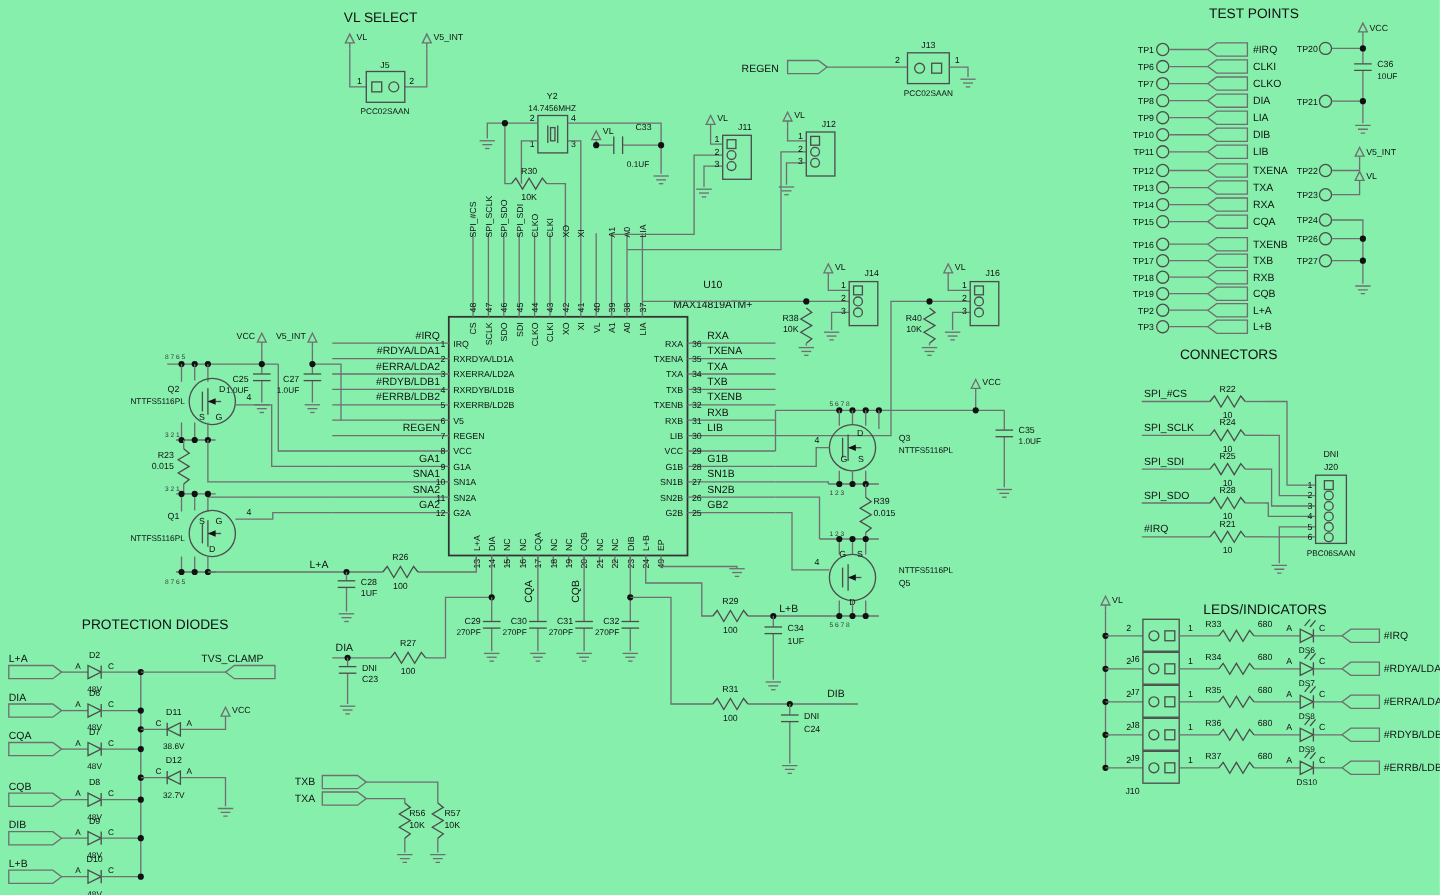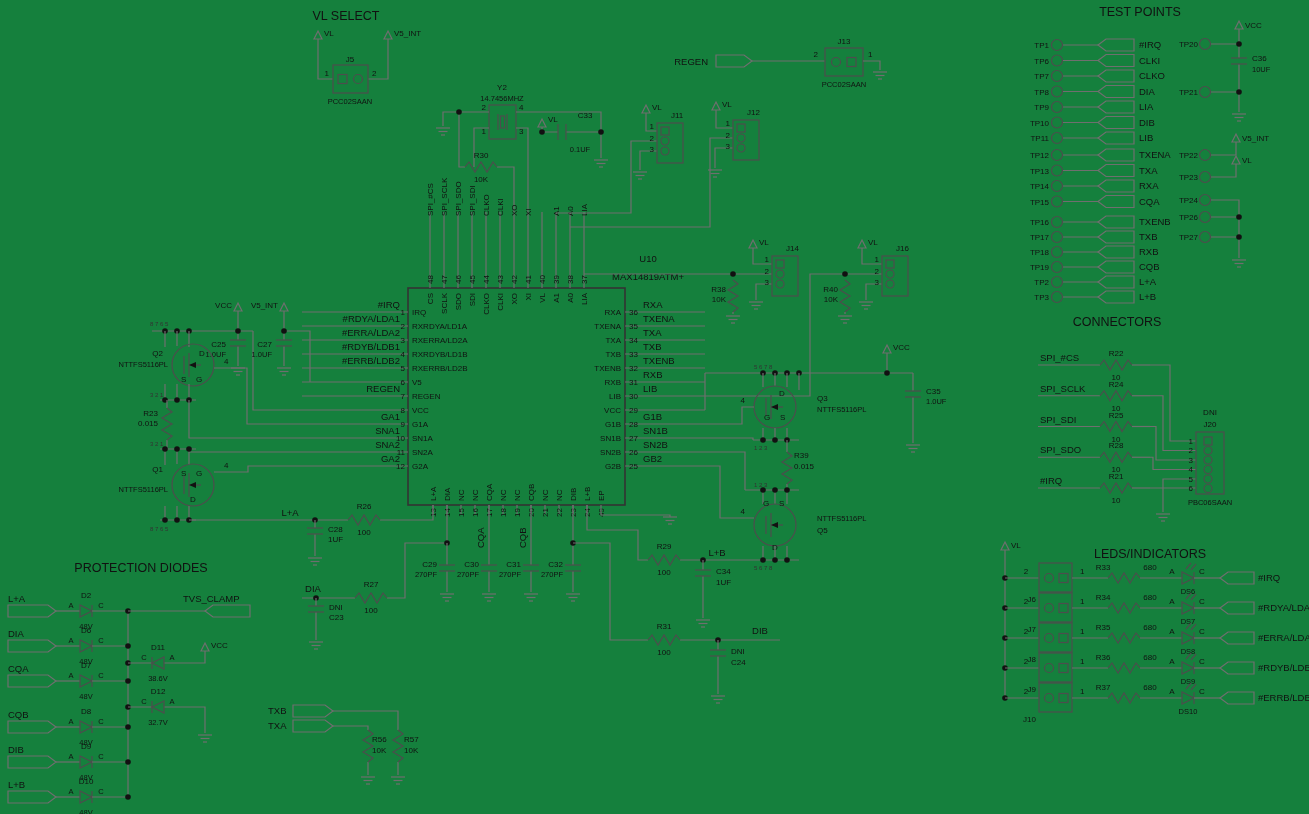--- a/index.html
+++ b/index.html
@@ -1,16 +1,16 @@
 <!DOCTYPE html>
 <html><head>
 <meta charset="utf-8">
 <style>
   html,body{margin:0;padding:0;background:#fff;}
-  #stage{position:relative;width:1309px;height:814px;background:#15803d;overflow:hidden;}
+  #stage{position:relative;width:1309px;height:814px;background:#86efac;overflow:hidden;}
   svg text{font-family:"Liberation Sans","DejaVu Sans",sans-serif;fill:#111;}
   .tt{font-size:12.5px;}
   .tl{font-size:9.5px;}
   .ts{font-size:8px;}
   .tx{font-size:7.5px;}
   .tm{font-size:6px;fill:#333;}
   .w{stroke:#6f6f6f;stroke-width:1.2;fill:none;}
   .c{stroke:#4d4d4d;stroke-width:1.2;fill:none;}
   .ic{stroke:#333;stroke-width:1.6;fill:none;}
   .dot{fill:#111;stroke:none;}

